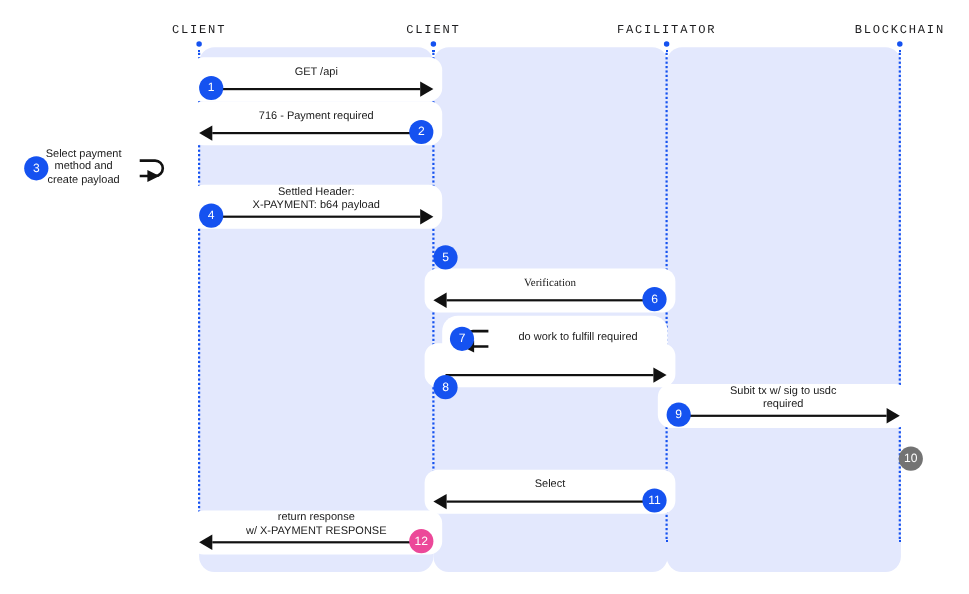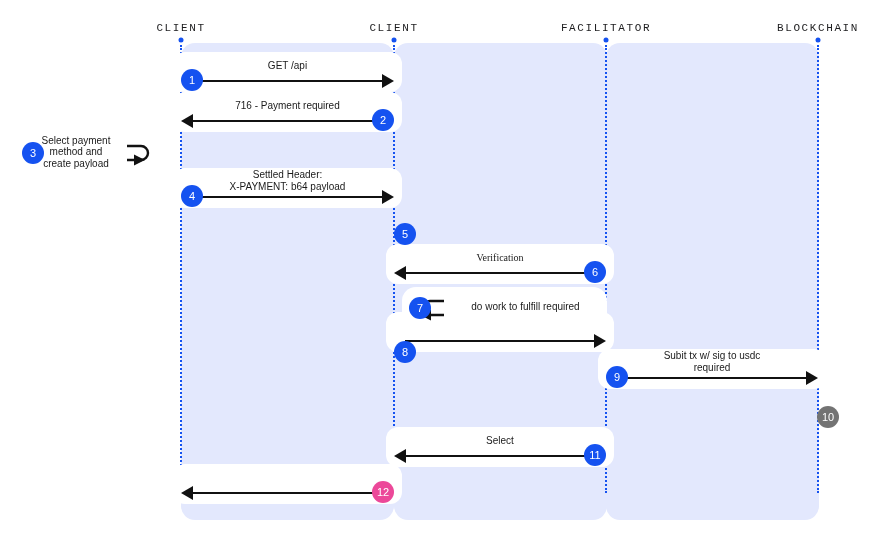--- a/index.html
+++ b/index.html
@@ -189,20 +189,22 @@
     <div class="step-num" style="left: 807px; top: 417px; background: #737373; margin-left: 21px;">10</div>
     <div class="msg" style="left: 394px; top: 427px; width: 212px; height: 40px;">
       <div class="pill" style="left: -8px; width: 228px; background: rgb(255, 255, 255);"></div>
       <div class="msg-label" style="top: 8px;">Select</div>
       <div class="arrow-line" style="top: 28px; border-top-color: rgb(17, 17, 17); left: 12px; width: 189px;"></div>
       <div class="arrow-head left" style="top: 22px; left: 0px;"></div>
     </div>
     <div class="step-num" style="left: 595px; top: 455px; background: rgb(21, 82, 240);">11</div>
     <div class="msg" style="left: 181px; top: 464px; width: 213px; height: 40px;">
       <div class="pill" style="left: -8px; width: 229px; background: rgb(255, 255, 255);"></div>
+      <div class="msg-label" style="top: 1px;">return response
+w/ X-PAYMENT RESPONSE</div>
       <div class="arrow-line" style="top: 28px; border-top-color: rgb(17, 17, 17); left: 12px; width: 190px;"></div>
       <div class="arrow-head left" style="top: 22px; left: 0px;"></div>
     </div>
     <div class="step-num" style="left: 383px; top: 492px; background: #ec4899;">12</div>
     <div class="note-pill" style="left: 15px; top: 132px; width: 150px; height: 42px; background: rgb(255, 255, 255);"></div>
     <svg width="34" height="26" viewBox="0 0 34 26" style="position: absolute; left: 121px; top: 140px;">
       <path d="M6 6 H20 A7 7 0 0 1 20 20 H6" fill="none" stroke="#111111" stroke-width="2.4"></path>
       <path d="M24 20 L13 14.5 L13 25.5 Z" fill="#111111"></path>
     </svg>
     <div class="note-text" style="left: 29px; width: 94px; top: 134.75px;">Select payment

